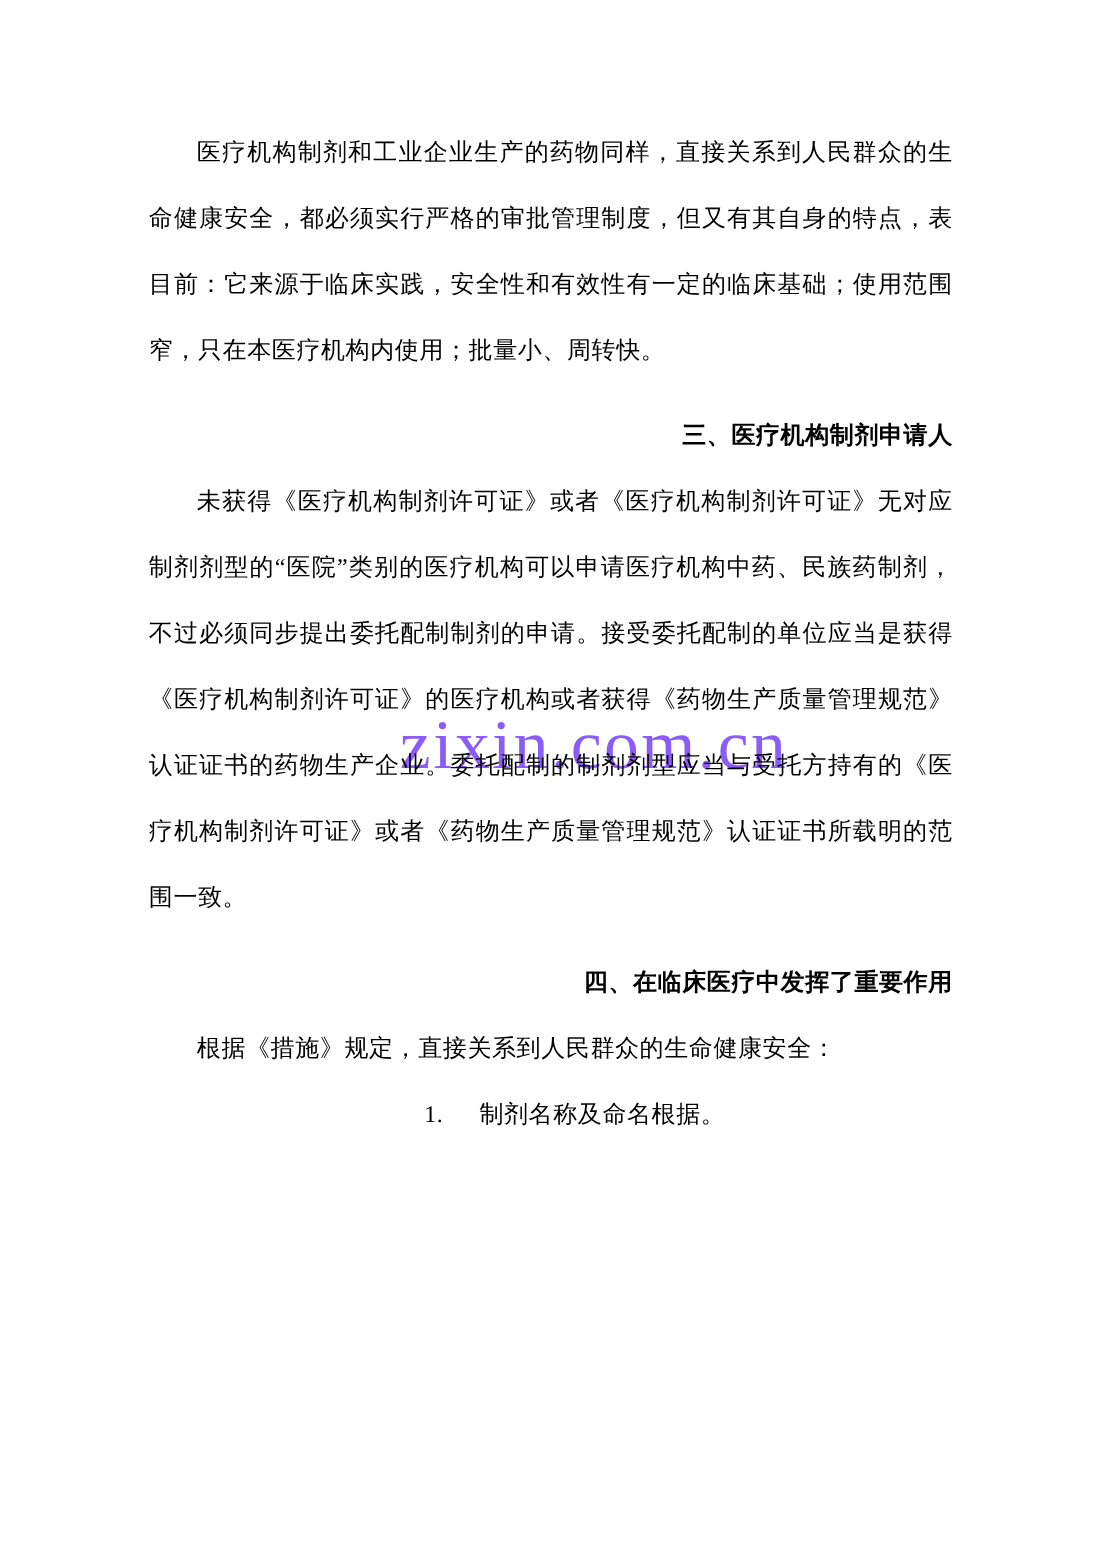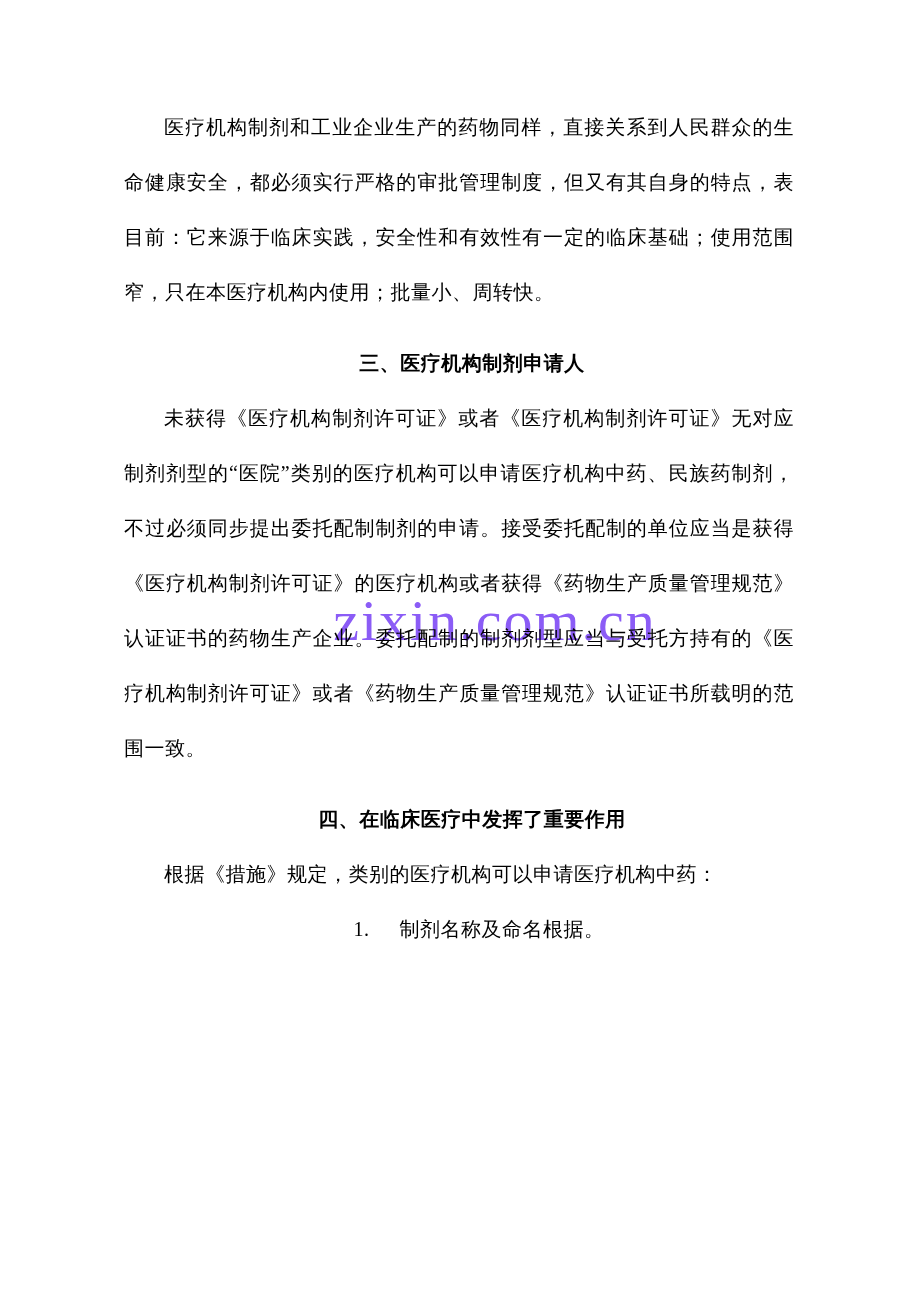--- a/index.html
+++ b/index.html
@@ -49,21 +49,21 @@
   .para {
     margin: 0;
     text-indent: 2em;
   }
   .heading {
     margin: 16px 0 0 0;
     font-size: 20px;
     line-height: 55px;
     font-weight: bold;
     text-indent: 1.3em;
-    text-align: center;
+    text-align: right;
   }
   .list-item {
     margin: 0;
     text-indent: 2em;
     text-align: center;
   }
   .list-item .num {
     margin-right: 30px;
   }
 </style>
@@ -79,20 +79,20 @@
 
     <p class="para">医疗机构制剂和工业企业生产的药物同样，直接关系到人民群众的生命健康安全，都必须实行严格的审批管理制度，但又有其自身的特点，表目前：它来源于临床实践，安全性和有效性有一定的临床基础；使用范围窄，只在本医疗机构内使用；批量小、周转快。</p>
 
     <h2 class="heading">三、医疗机构制剂申请人</h2>
 
 
     <p class="para">未获得《医疗机构制剂许可证》或者《医疗机构制剂许可证》无对应制剂剂型的“医院”类别的医疗机构可以申请医疗机构中药、民族药制剂，不过必须同步提出委托配制制剂的申请。接受委托配制的单位应当是获得《医疗机构制剂许可证》的医疗机构或者获得《药物生产质量管理规范》认证证书的药物生产企业。委托配制的制剂剂型应当与受托方持有的《医疗机构制剂许可证》或者《药物生产质量管理规范》认证证书所载明的范围一致。</p>
 
     <h2 class="heading">四、在临床医疗中发挥了重要作用</h2>
 
-    <p class="para">根据《措施》规定，类别的医疗机构可以申请医疗机构中药：</p>
+    <p class="para">根据《措施》规定，直接关系到人民群众的生命健康安全：</p>
 
     <p class="list-item">
       <span class="num">1.</span><span>制剂名称及命名根据。</span>
     </p>
 
   </div>
 </div>
 
 </body></html>

